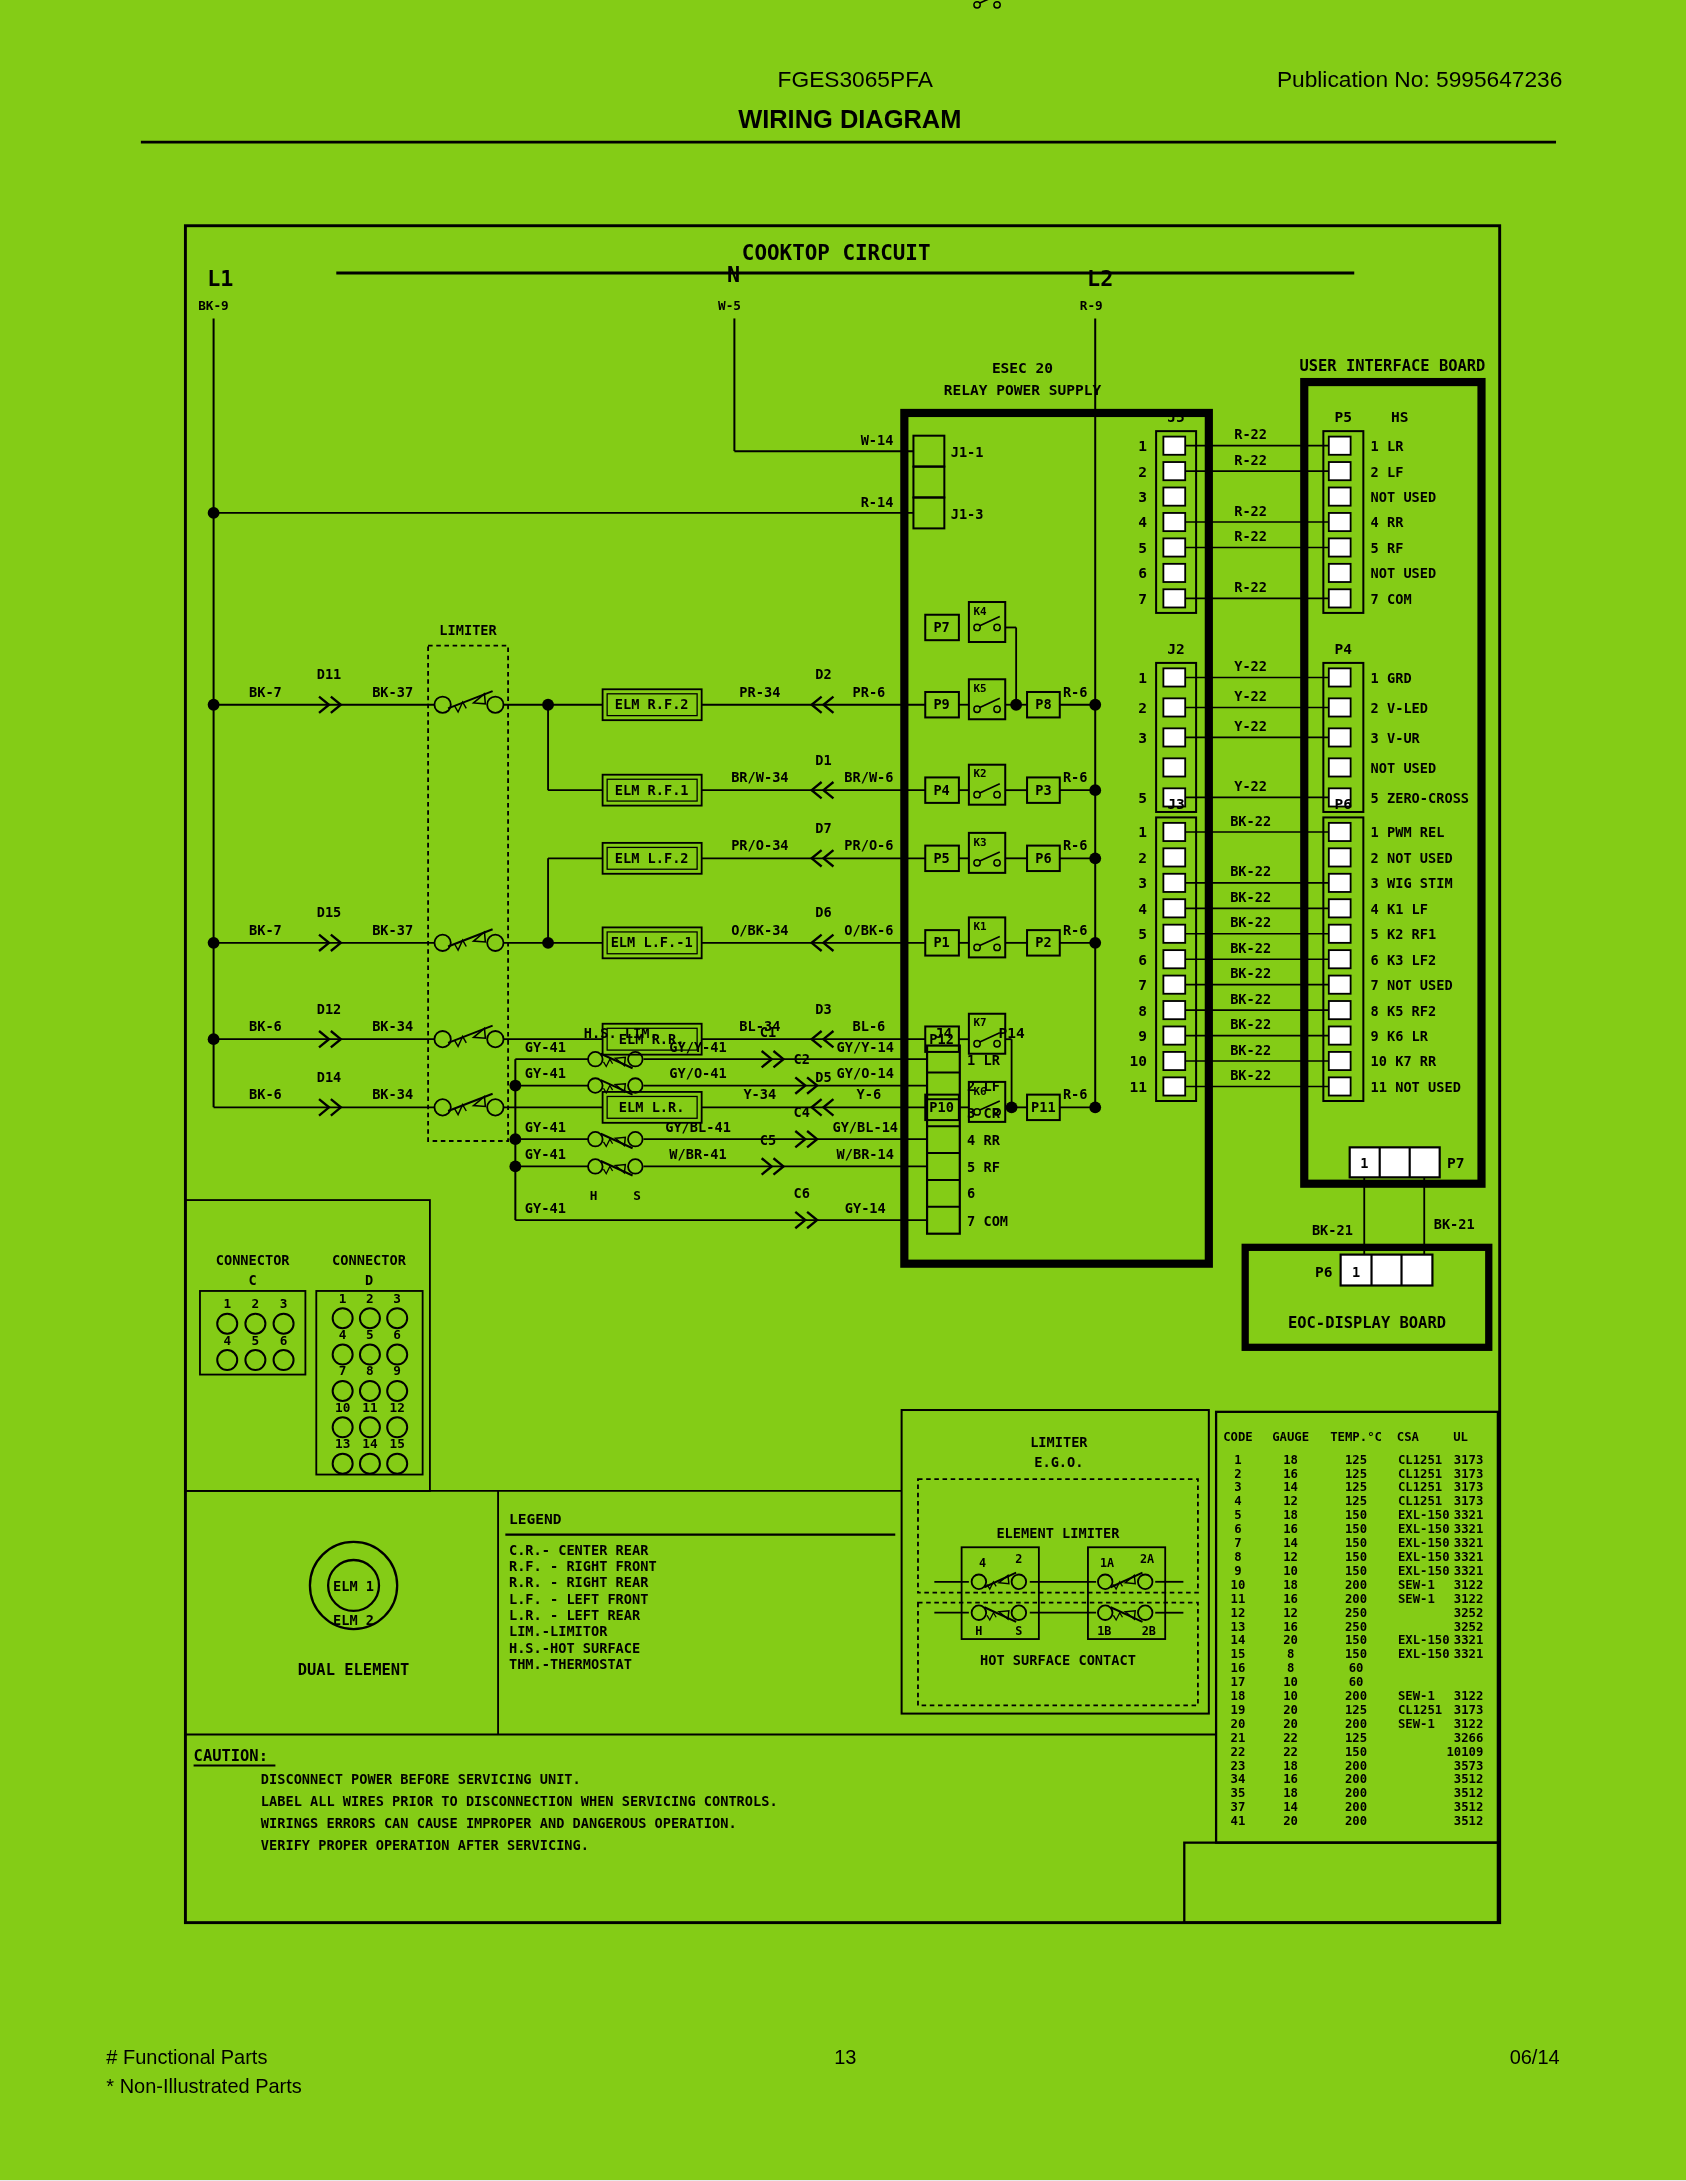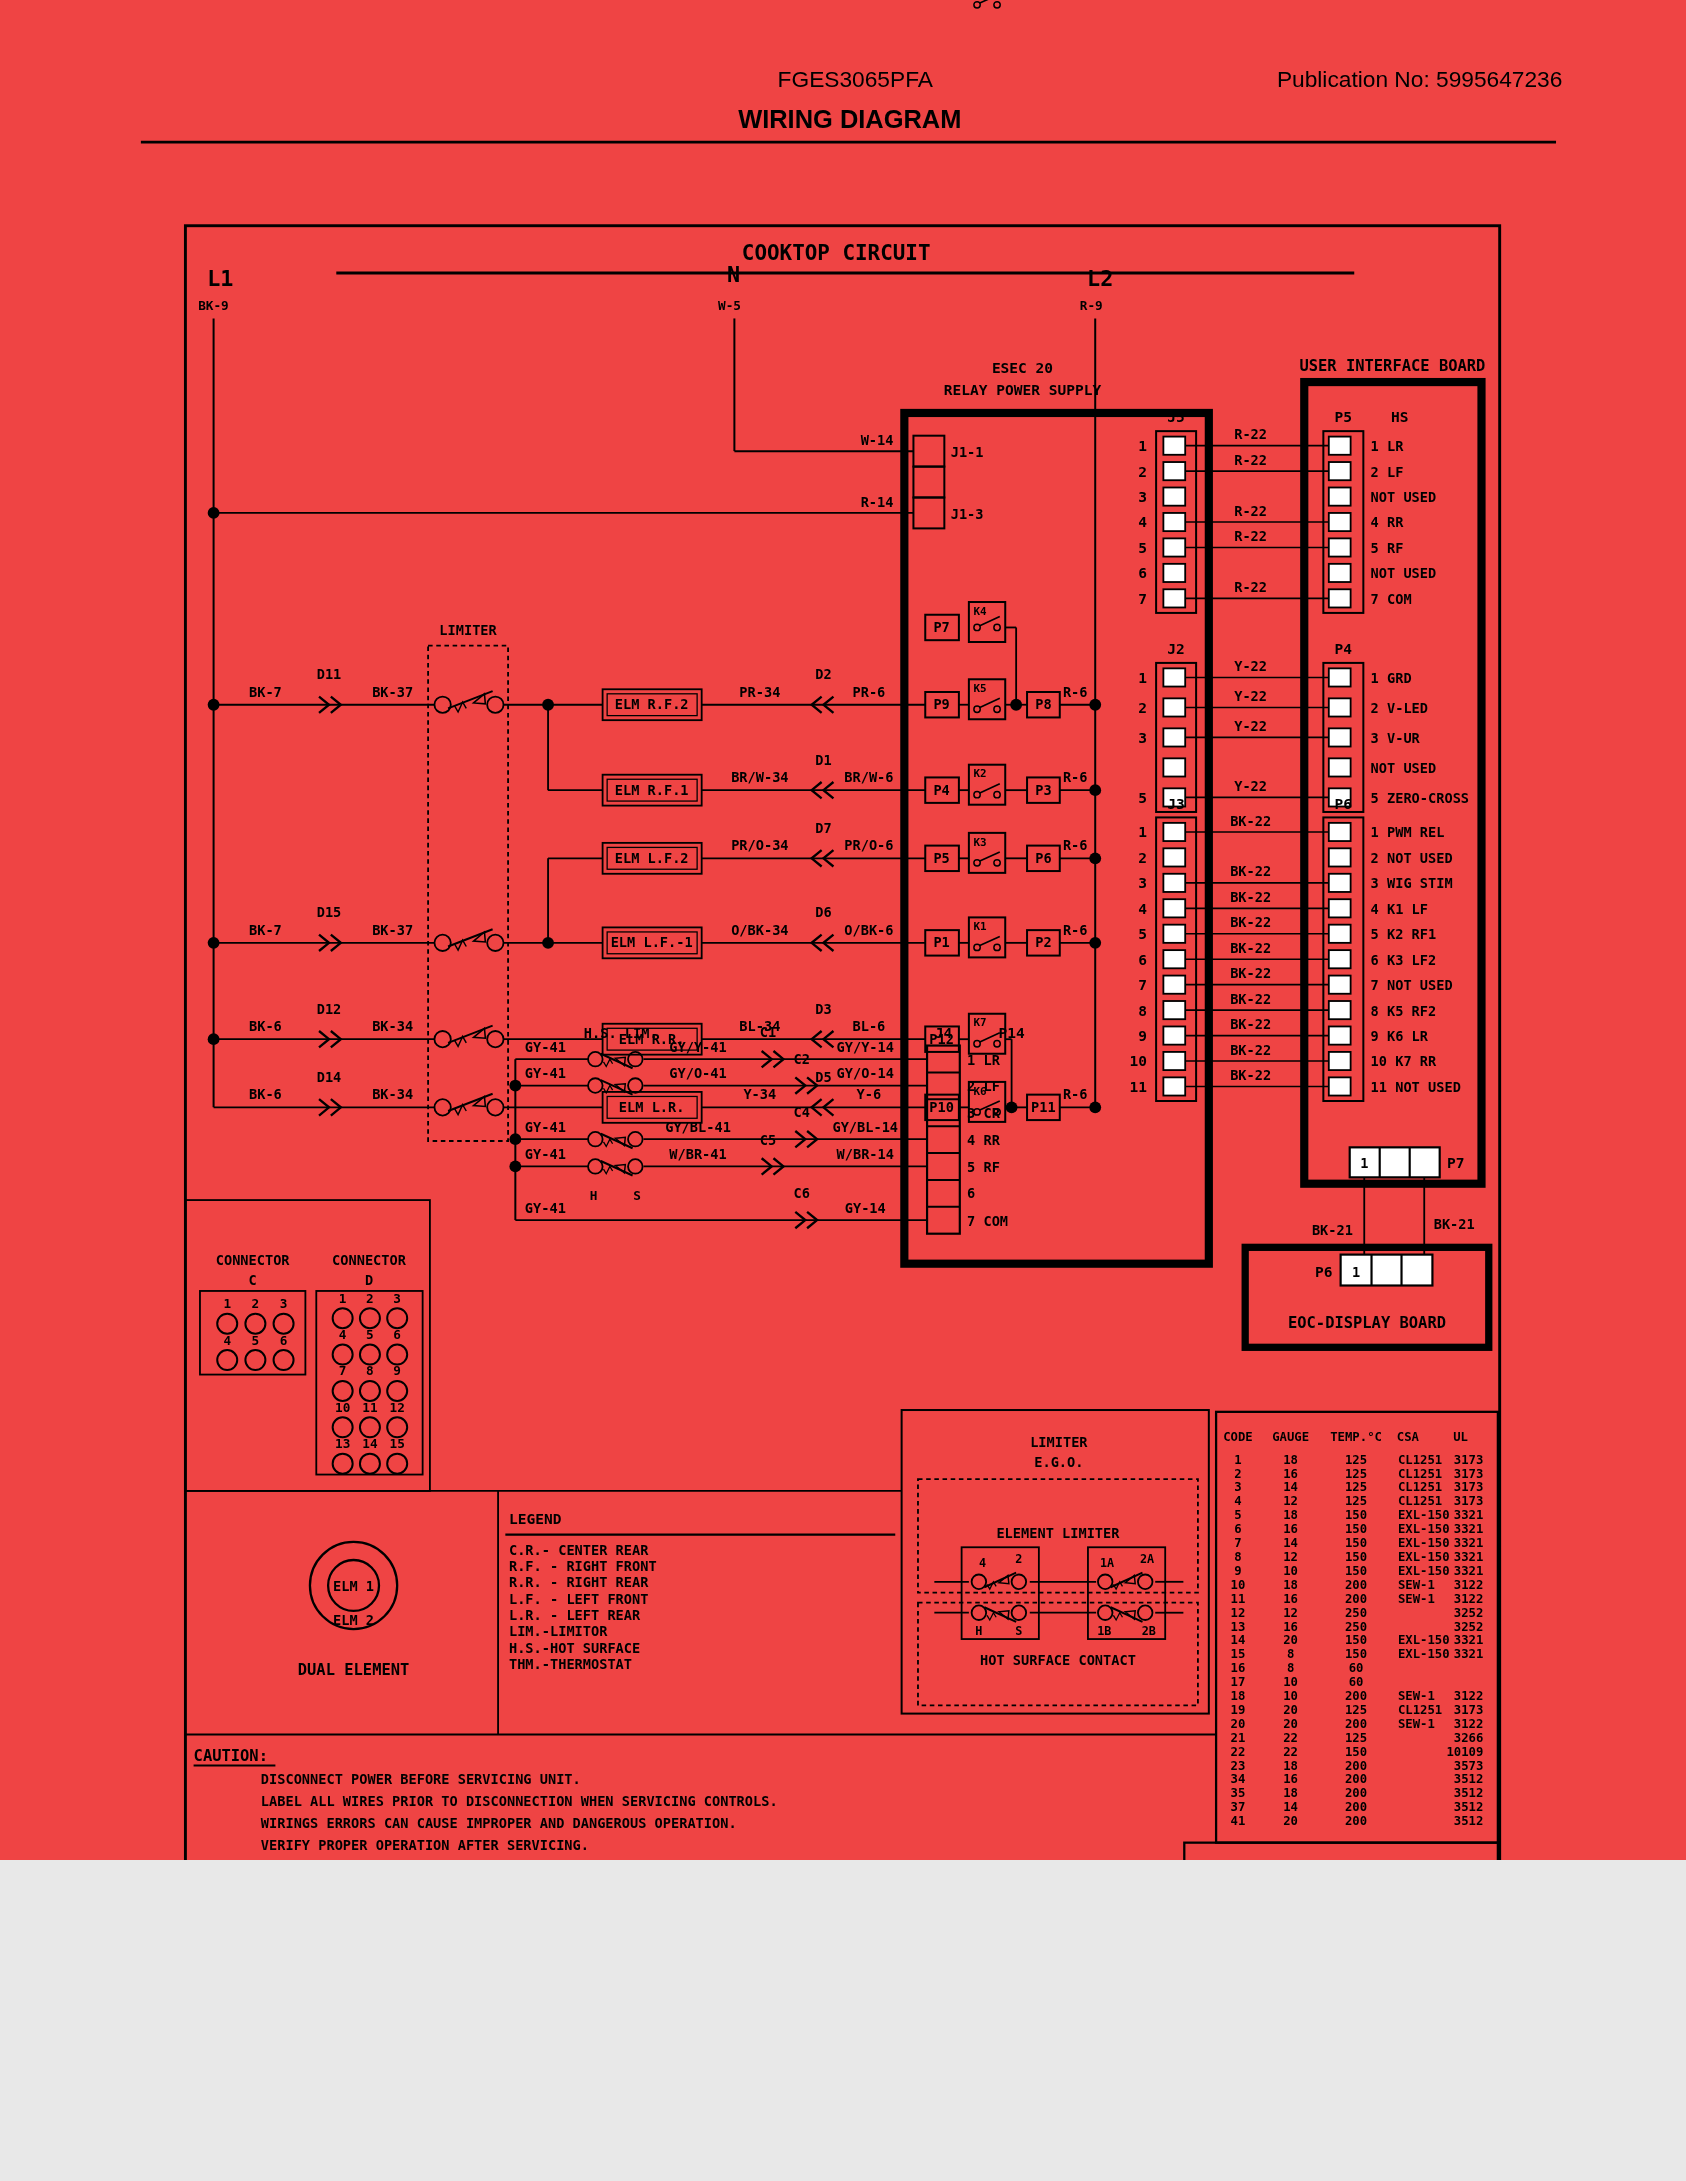--- a/index.html
+++ b/index.html
@@ -1,16 +1,16 @@
 <!DOCTYPE html>
 <html style="font-size:14.5px"><head>
 <meta charset="utf-8">
 <style>
   html,body{margin:0;padding:0;background:#e8e8e8;}
-  .page{position:relative;width:1686px;height:1860px;background:#ef4444;margin:0 auto;overflow:hidden;}
+  .page{position:relative;width:1686px;height:2180px;background:#84cc16;margin:0 auto;overflow:hidden;}
   svg{position:absolute;left:0;top:0;}
   .t{font-family:"DejaVu Sans Mono",monospace;font-weight:bold;fill:#000;}
   .s{font-family:"Liberation Sans",sans-serif;font-weight:400;fill:#000;}
   .sb{font-family:"Liberation Sans",sans-serif;font-weight:700;fill:#000;}
 </style>
 </head>
 <body>
 
 <div class="page">
   <svg id="diagram" width="1686" height="2182" viewBox="0 0 1855 2400">

